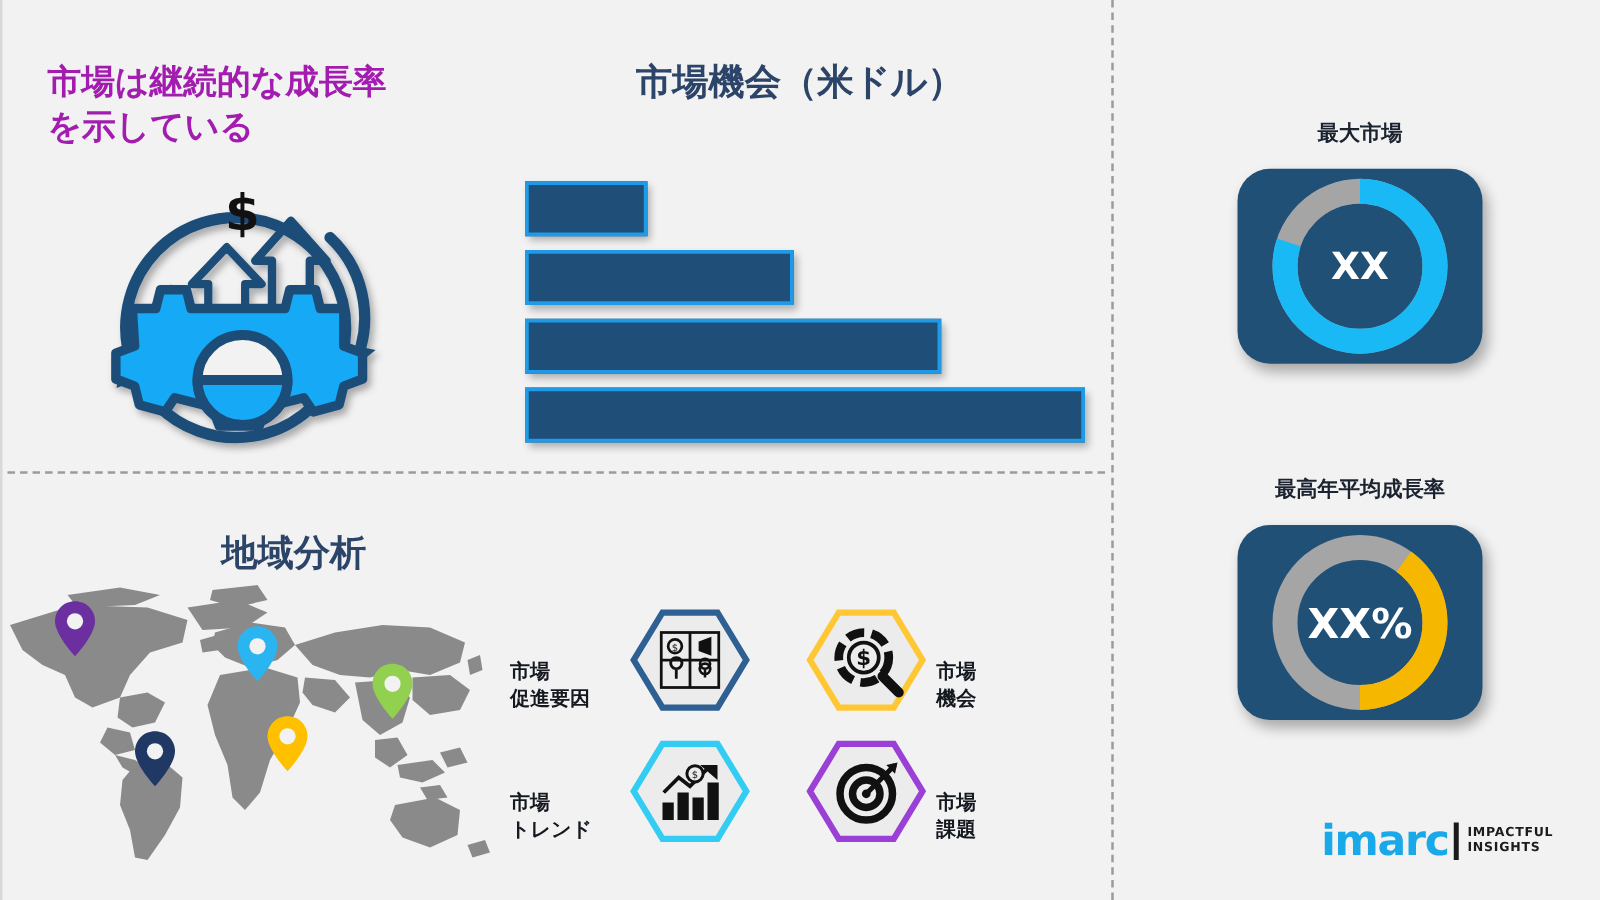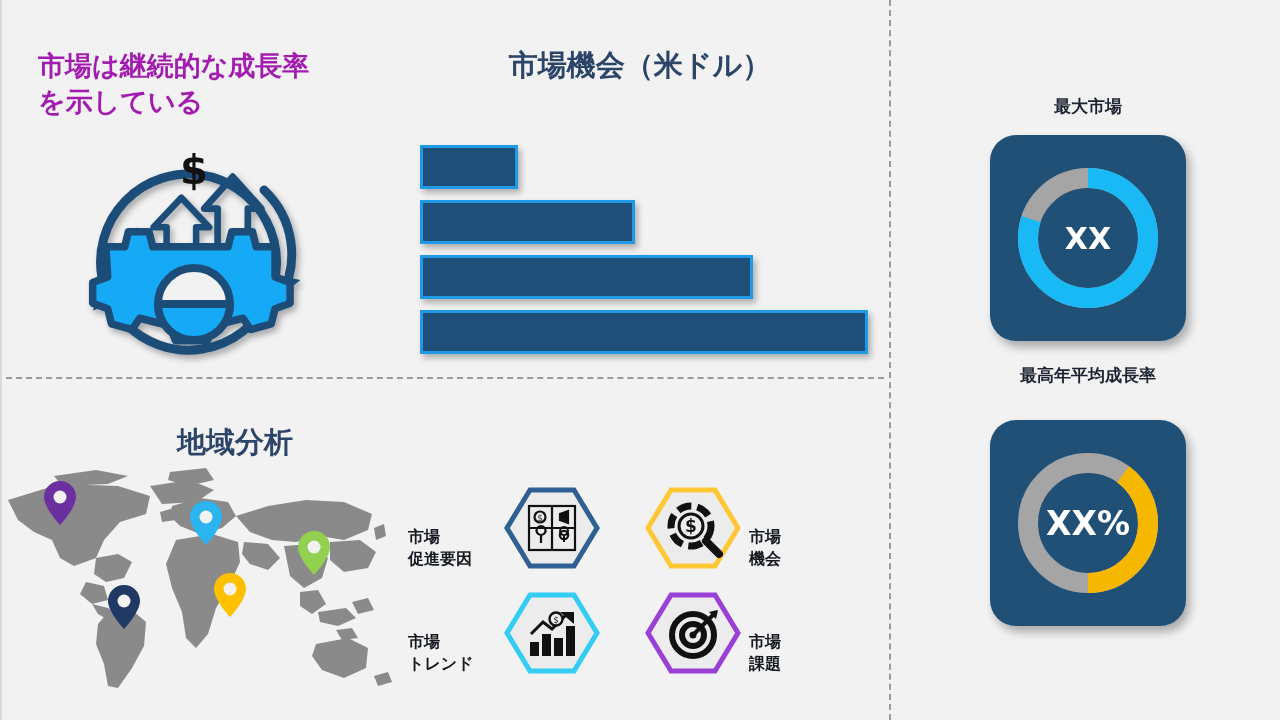--- a/index.html
+++ b/index.html
@@ -39,39 +39,39 @@
   }
   #title-dynamics{
     position:absolute;left:440px;top:425px;width:380px;
     font-size:29px;text-align:center;color:#2b4468;font-weight:700;line-height:1.2;
   }
   .donut-title{
     position:absolute;width:250px;text-align:center;
     font-size:17px;font-weight:700;color:#1b2330;
   }
   #donut-title-1{left:963px;top:95px;}
-  #donut-title-2{left:963px;top:364px;}
+  #donut-title-2{left:963px;top:380px;}
 
   
   #growth-illustration{position:absolute;left:68px;top:128px;width:252px;height:240px;}
 
   
   #bar-chart{position:absolute;left:420px;top:145px;width:460px;height:205px;}
   .bar-row{position:relative;height:44px;margin-bottom:11px;}
   .bar{
     position:absolute;left:0;top:0;height:44px;
     background:#1f4e79;
     border:3px solid #1f9ae6;
     box-sizing:border-box;
     box-shadow:3px 4px 6px rgba(0,0,0,.28);
   }
 
   
   .donut-tile{
-    position:absolute;width:196px;height:206px;border-radius:26px;
+    position:absolute;width:196px;height:156px;border-radius:26px;
     background:#215077;
     box-shadow:4px 6px 10px rgba(0,0,0,.3);
     display:flex;align-items:center;justify-content:center;
   }
   #donut-tile-1{left:990px;top:135px;}
   #donut-tile-2{left:990px;top:420px;}
   .donut-center{
     position:absolute;left:0;right:0;top:0;bottom:0;
     display:flex;align-items:center;justify-content:center;
     color:#ffffff;font-weight:700;pointer-events:none;
@@ -332,14 +332,20 @@
           <circle cx="24" cy="25" r="3.5" fill="#111"></circle>
           <line x1="24" y1="25" x2="47" y2="2" stroke="#111" stroke-width="4"></line>
           <path d="M40 2 L49 0 L47 9 Z" fill="#111"></path>
         </g>
       </svg>
     </div>
     <div class="dyn-label right">市場
 課題</div>
   </div>
 
+  <div id="logo">
+    <span id="logo-word" style="color: rgb(26, 169, 232);">imarc</span>
+    <span id="logo-bar"></span>
+    <span id="logo-tag">IMPACTFUL
+INSIGHTS</span>
+  </div>
 
 </div>
 
 </body></html>

